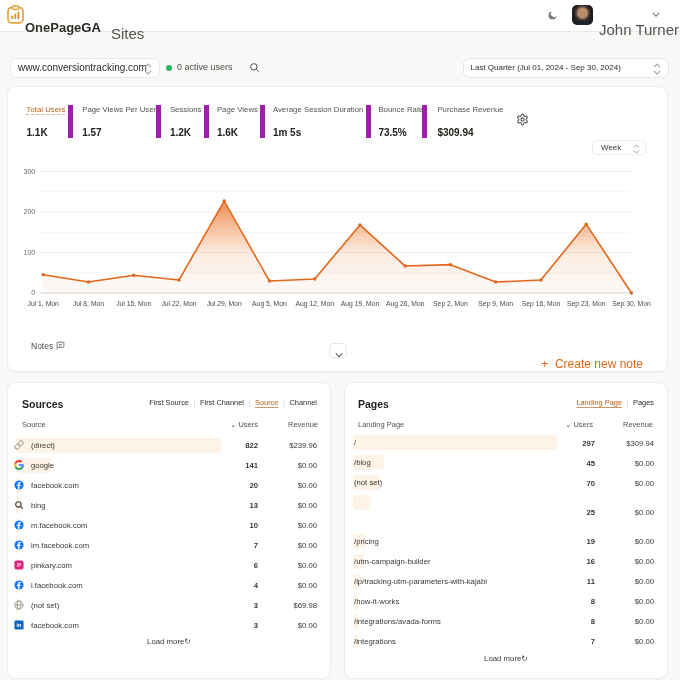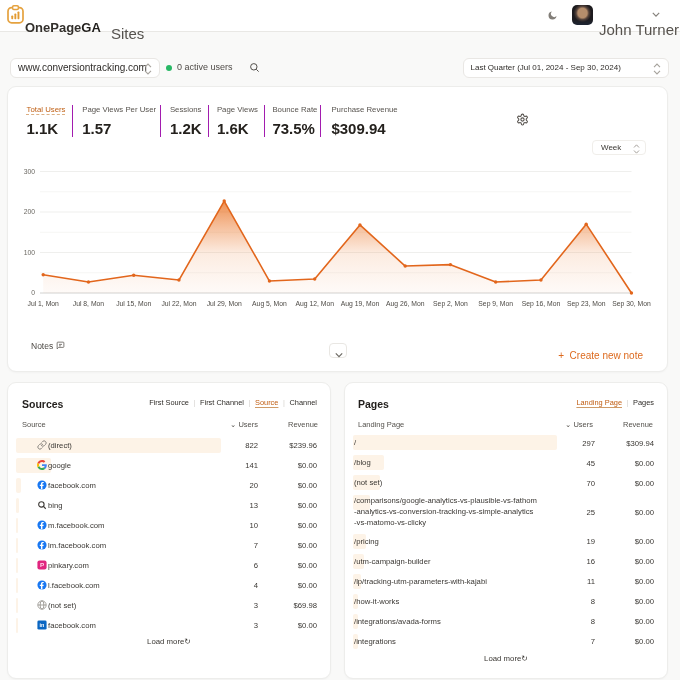--- a/index.html
+++ b/index.html
@@ -23,55 +23,55 @@
 .rangeSel { position:absolute; left:462.5px; top:58px; width:206px; height:19.5px; background:#fff; border:1px solid #e9e7e4; border-radius:6px; font-size:8px; color:#2f2c29; line-height:18px; padding-left:7px; }
 
 
 .card { position:absolute; background:#fff; border:1px solid #ededeb; border-radius:9px; box-shadow:0 1px 2px rgba(0,0,0,0.03); }
 .main { left:7px; top:86px; width:661px; height:286px; }
 .srcCard { left:7px; top:382px; width:324px; height:297px; }
 .pgCard { left:344px; top:382px; width:324px; height:297px; }
 
 
 .stats { position:absolute; left:18.5px; top:18px; display:flex; }
-.stat { border-right:1px solid #a21caf; }
+.stat { border-right:5px solid #a21caf; }
 .stat:last-child { border-right:none; }
 .s1{width:46.7px}.s2{width:88.2px;padding-left:9px}.s3{width:48px;padding-left:8.5px}
 .s4{width:56px;padding-left:7.5px}.s5{width:106px;padding-left:7.5px}.s6{width:56px;padding-left:7px}
 .s7{width:110px;padding-left:10px;border:none}
 .slabel { font-size:7.8px; color:#57534e; white-space:nowrap; }
 .slabel.hl { color:#c06015; text-decoration:underline; text-decoration-style:dashed; text-decoration-color:#dcaf83; text-underline-offset:1.5px; text-decoration-thickness:0.8px; }
-.sval { font-size:15px; font-weight:700; color:#24211d; margin-top:6px; }
+.sval { font-size:10px; font-weight:700; color:#24211d; margin-top:13px; }
 .gear { position:absolute; left:508px; top:26px; }
 .weekSel { position:absolute; left:584px; top:53px; width:54px; height:15px; background:#fff; border:1px solid #f0eeea; border-radius:4px; font-size:8px; color:#3a3733; line-height:13px; padding-left:8px; }
 
 
 .notesRow { position:absolute; left:0; top:248px; width:100%; height:26px; }
 .notesLbl { position:absolute; left:23px; top:6px; font-size:8.5px; color:#4d4a45; }
 .noteBtn { position:absolute; left:321px; top:8px; width:18px; height:15px; border:1px solid #e9e7e3; border-radius:4px; background:#fff; }
-.newNote { position:absolute; right:24px; top:15px; font-size:10px; color:#dd6a1e; }
+.newNote { position:absolute; right:24px; top:22px; font-size:12px; color:#dd6a1e; }
 
 
 .cardTitle { position:absolute; left:14px; top:15px; font-size:10.5px; font-weight:700; color:#211e1b; }
 .pgCard .cardTitle { left:13px; }
 .tabs { position:absolute; right:13px; top:14.5px; font-size:7.4px; color:#2f2c28; font-weight:normal; }
 .tabs .sep { color:#d6d3cf; margin:0 2.5px; font-weight:400; }
 .tabs .on { color:#c05d12; text-decoration:underline; text-decoration-color:#cf9a67; text-underline-offset:2px; }
 .thead { position:absolute; left:14px; right:12px; top:37px; height:10px; font-size:7.5px; color:#55524d; }
 .pgCard .thead { left:13px; right:14px; }
 .thead .c1 { position:absolute; left:0; top:0; }
 .thead .cu { position:absolute; right:60px; top:0; }
 .thead .cr { position:absolute; right:0; top:0; }
 .rows { position:absolute; left:0; top:52px; width:100%; }
 .pgCard .rows { top:49.5px; }
 .row { position:relative; height:20px; }
 .row .bar { position:absolute; left:7.5px; top:2.5px; height:15px; background:#fdf3e7; border-radius:2px; }
-.row .nm { position:absolute; left:29px; top:0; height:20px; display:flex; align-items:center; font-size:7.7px; color:#3a3733; }
+.row .nm { position:absolute; left:6px; top:0; height:20px; display:flex; align-items:center; gap:6px; font-size:7.7px; color:#3a3733; }
 .pgCard .row .nm { left:9px; gap:0; }
-.row .us { position:absolute; right:72px; top:6px; font-size:7.7px; color:#3a3733; }
+.row .us { position:absolute; right:72px; top:6px; font-size:7.7px; color:#3a3733;font-weight:bold; }
 .row .rv { position:absolute; right:13px; top:6px; font-size:7.7px; color:#3a3733; }
 .row.tall { height:38.5px; }
 .row.tall .nm { height:38.5px; line-height:11px; width:220px; align-items:center; }
 .row.tall .us, .row.tall .rv { top:15px; }
 .loadmore { position:absolute; left:0; width:100%; text-align:center; font-size:7.8px; color:#3a3733; }
 .ic { width:10px; height:10px; flex:0 0 auto; margin-right:1px; }
 </style>
 </head>
 <body>
 <div class="header">
@@ -121,20 +121,24 @@
         <div class="slabel">Page Views Per User</div>
         <div class="sval">1.57</div>
       </div>
     <div class="stat s3">
         <div class="slabel">Sessions</div>
         <div class="sval">1.2K</div>
       </div>
     <div class="stat s4">
         <div class="slabel">Page Views</div>
         <div class="sval">1.6K</div>
+      </div>
+    <div class="stat s5">
+        <div class="slabel">Average Session Duration</div>
+        <div class="sval">1m 5s</div>
       </div>
     <div class="stat s6">
         <div class="slabel">Bounce Rate</div>
         <div class="sval">73.5%</div>
       </div>
     <div class="stat s7">
         <div class="slabel">Purchase Revenue</div>
         <div class="sval">$309.94</div>
       </div>
   </div>
@@ -384,23 +388,20 @@
       <div class="row">
         <div class="bar" style="width:27px"></div>
         <div class="nm">
           <span>(not set)</span>
         </div>
         <span class="us">70</span>
         <span class="rv">$0.00</span>
       </div>
       <div class="row tall">
         <div class="bar" style="width:17px"></div>
-        <div class="nm">
-          <span>/comparisons/google-analytics-vs-plausible-vs-fathom<br>-analytics-vs-conversion-tracking-vs-simple-analytics<br>-vs-matomo-vs-clicky</span>
-        </div>
         <span class="us">25</span>
         <span class="rv">$0.00</span>
       </div>
       <div class="row">
         <div class="bar" style="width:13px"></div>
         <div class="nm">
           <span>/pricing</span>
         </div>
         <span class="us">19</span>
         <span class="rv">$0.00</span>

